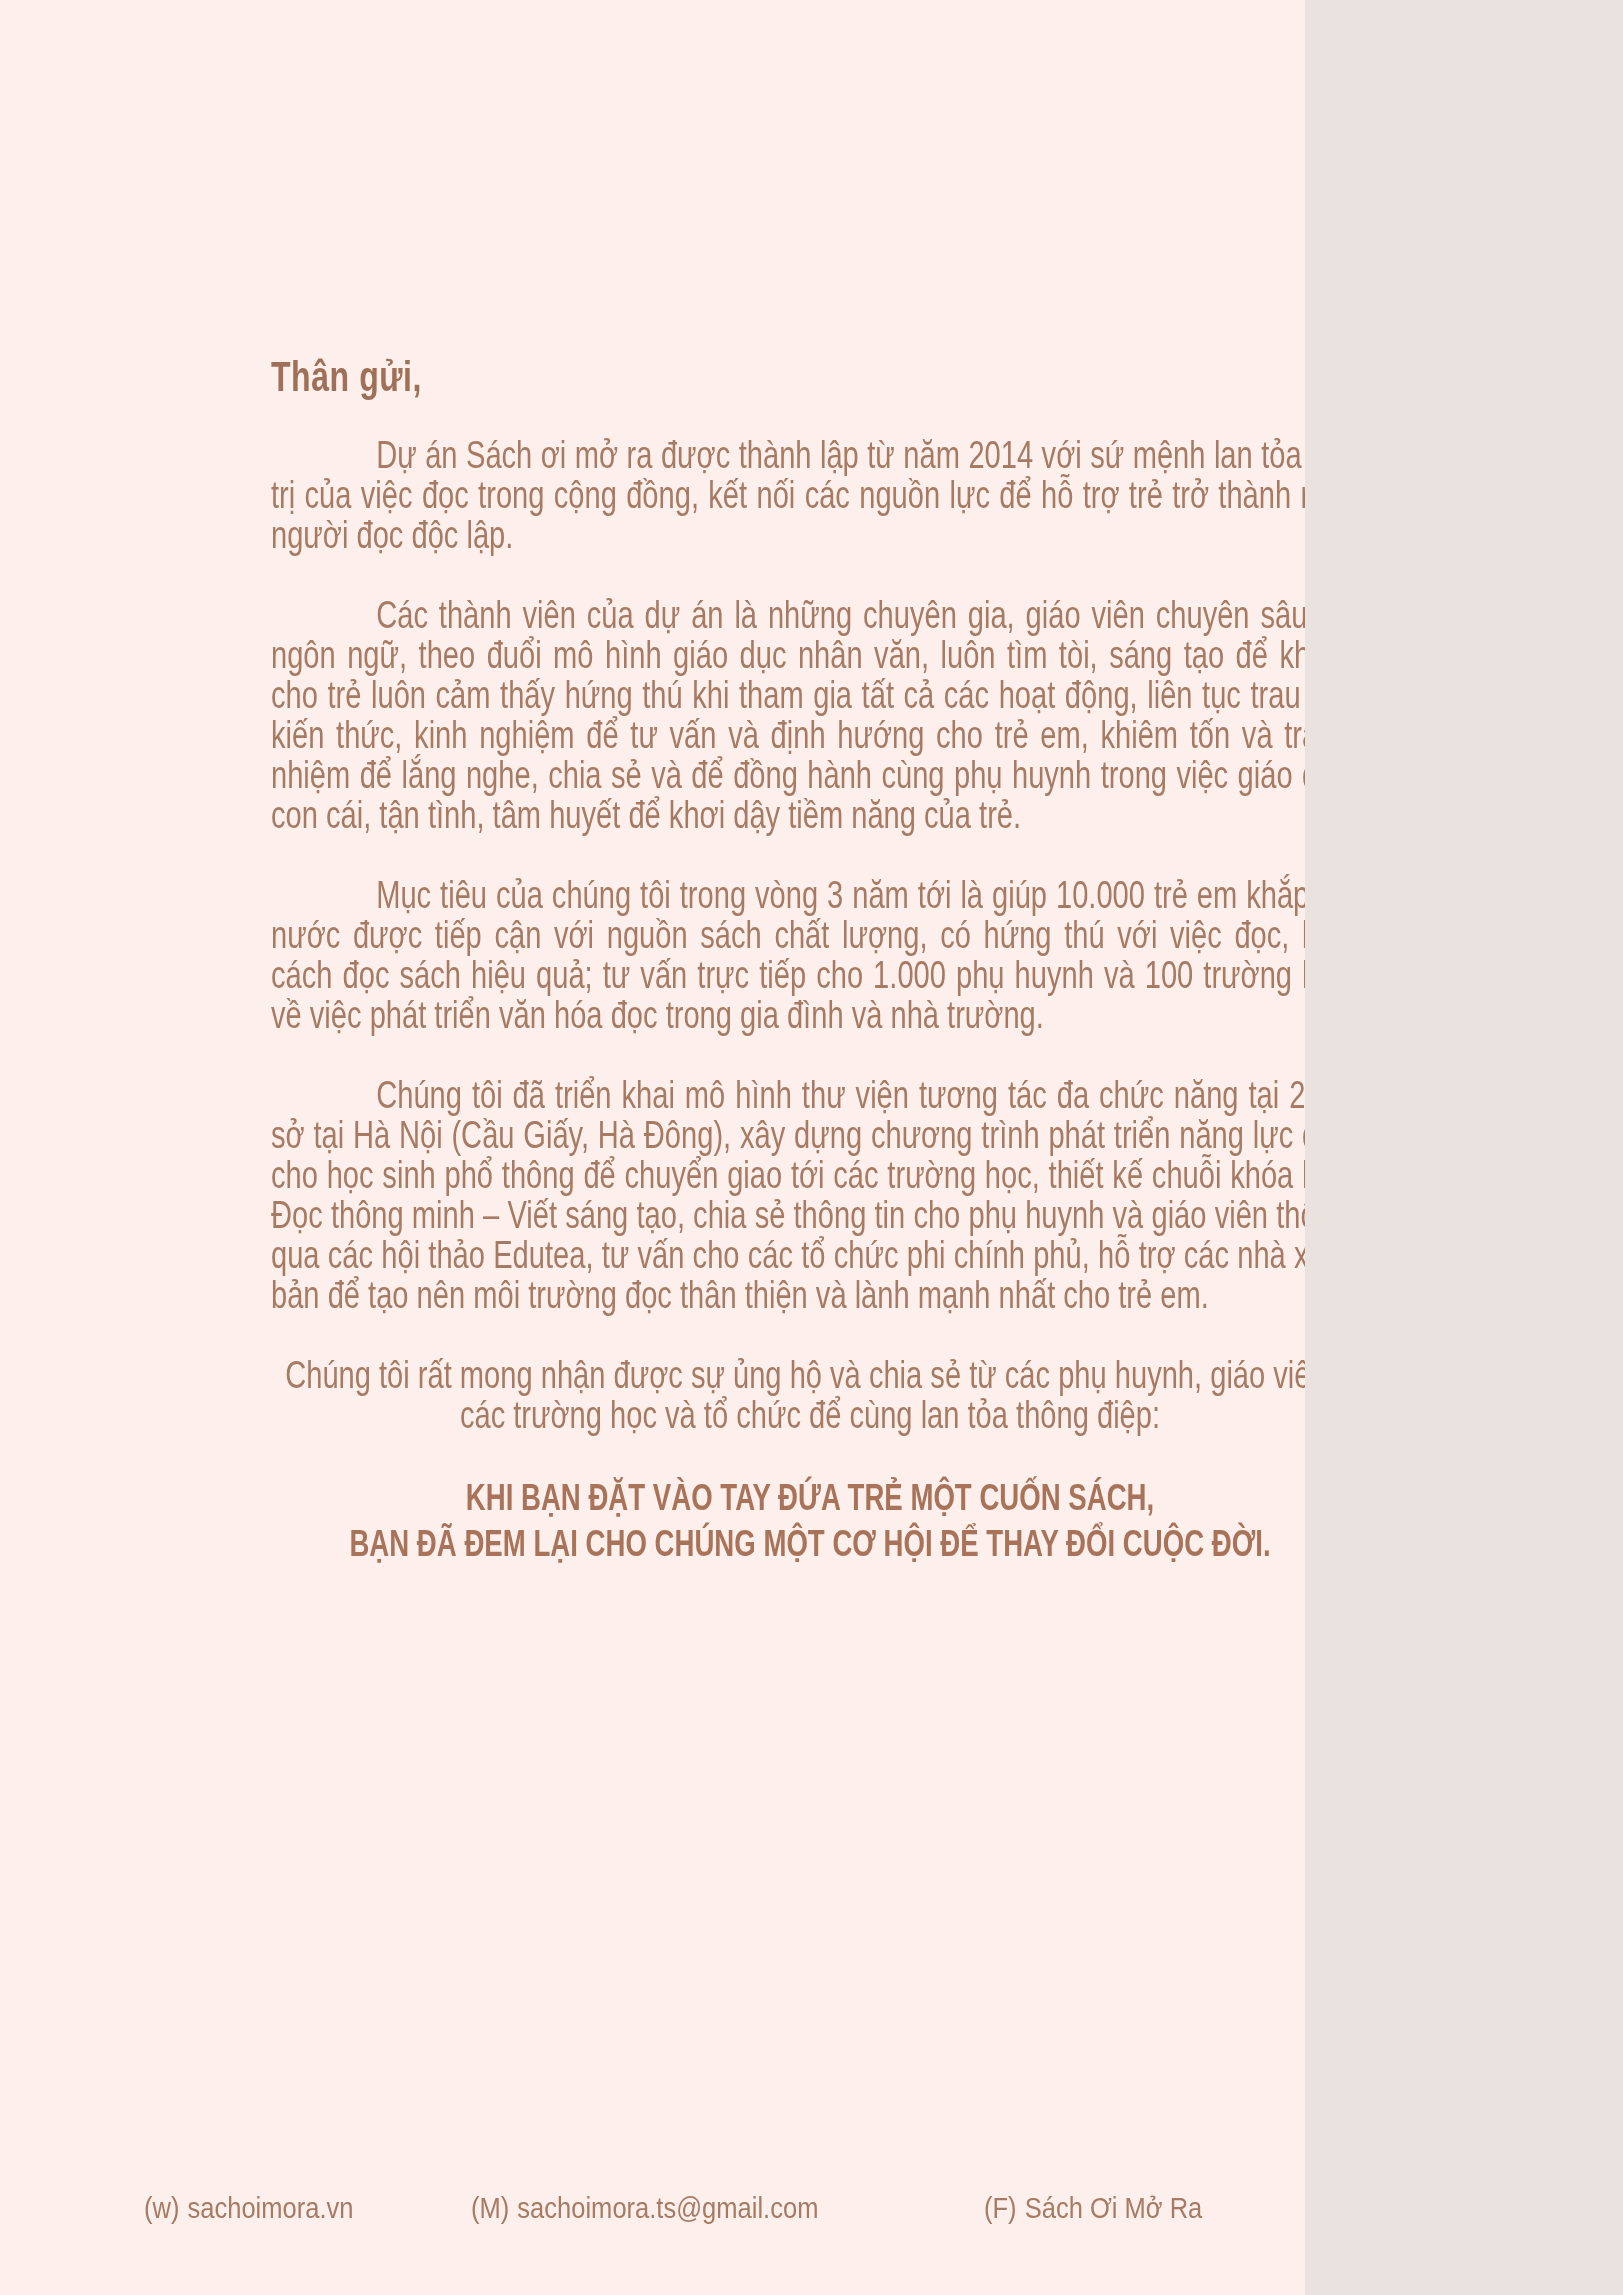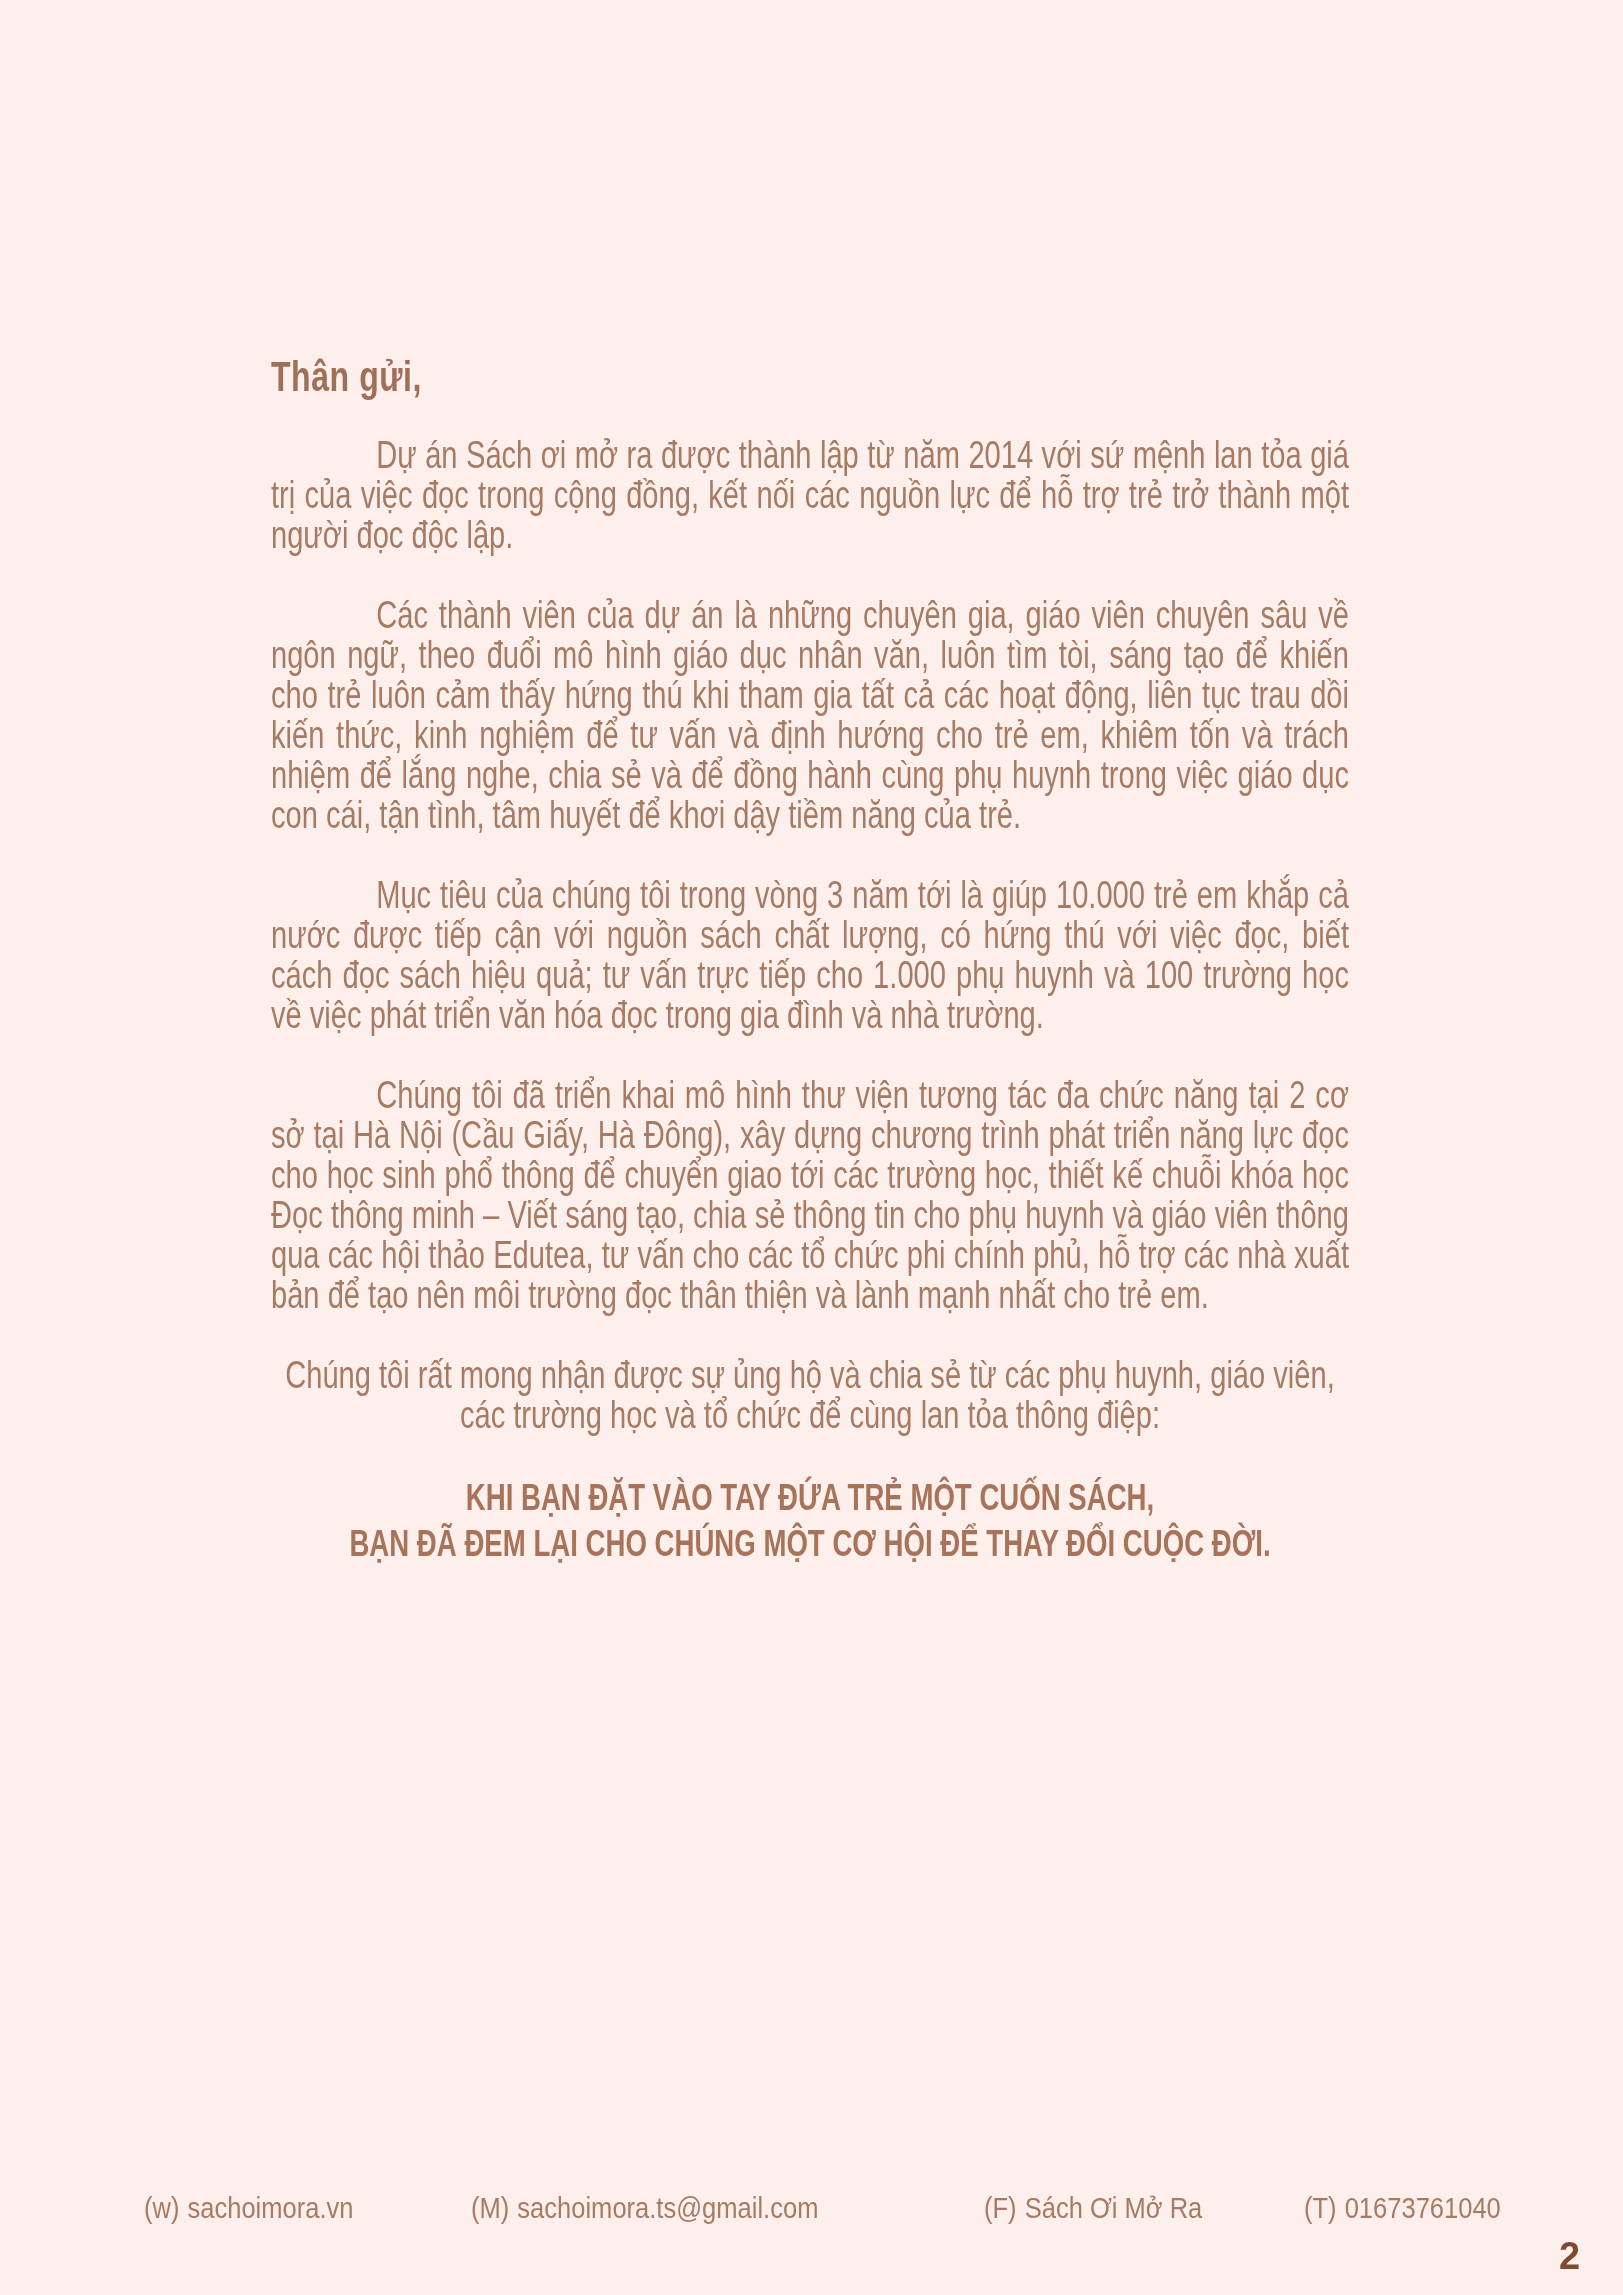--- a/index.html
+++ b/index.html
@@ -2,21 +2,21 @@
 <html lang="vi" style="font-size:10.5px"><head>
 <meta charset="utf-8">
 <style>
   html, body { margin: 0; padding: 0; }
   body {
     font-family: "Liberation Sans", sans-serif;
     background: #e9e2df;
   }
   .page {
     position: relative;
-    width: 1623px;
+    width: 1305px;
     height: 2295px;
     background: #fdf0ec;
     overflow: hidden;
   }
   
   .content {
     position: absolute;
     left: 271px;
     top: 353px;
     width: 1445px;

